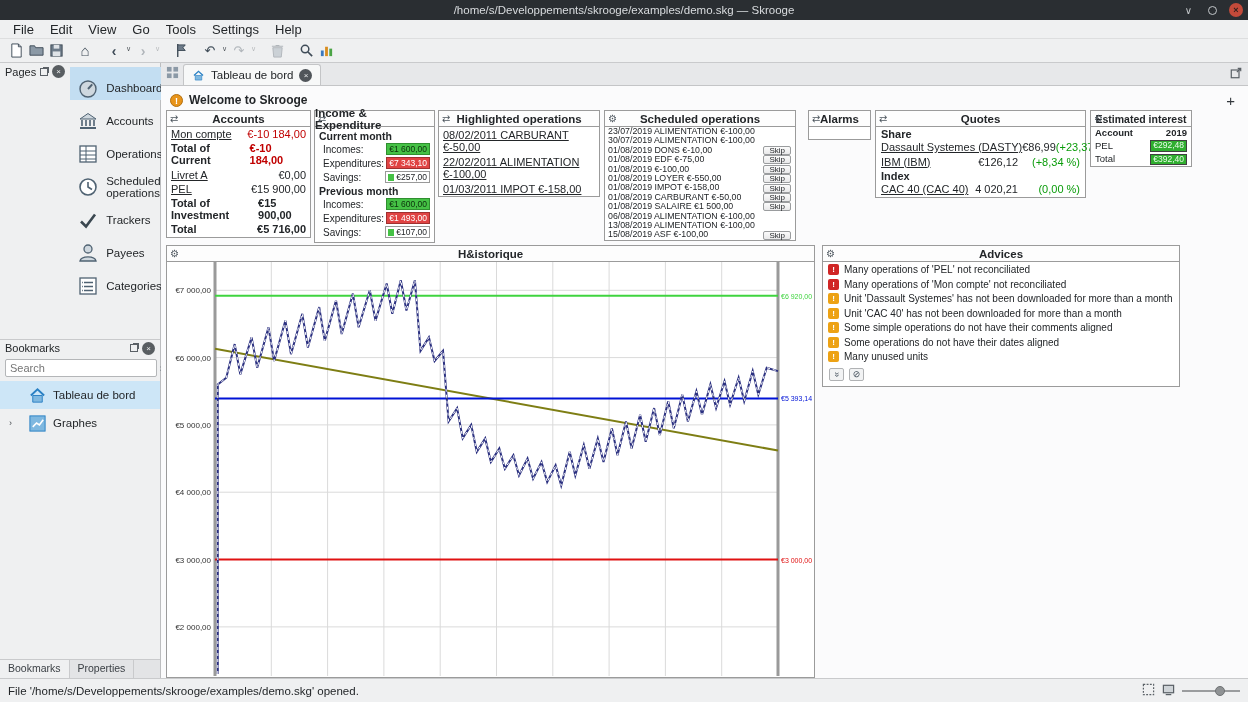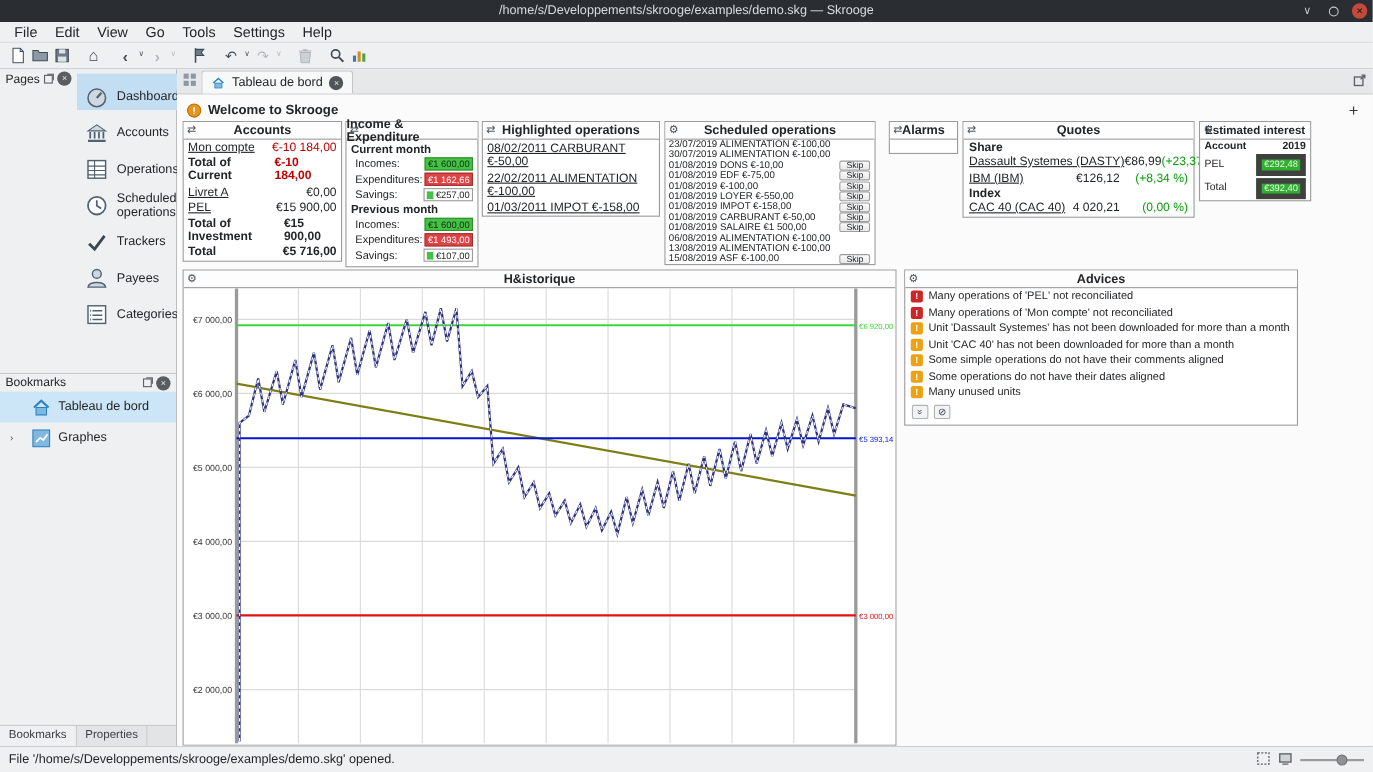--- a/index.html
+++ b/index.html
@@ -83,21 +83,21 @@
   .chip.p { background:#fff; border-color:#999; display:inline-flex; align-items:center; gap:2px; }
   .chip.p .bk { width:6px; height:7px; background:#45c145; display:inline-block; }
   .hl-row { padding:2px 4px 1px; font-size:11px; line-height:12px; }
   .sch-row { display:flex; align-items:center; font-size:8.8px; line-height:9.4px; padding:0 4px 0 3px; white-space:nowrap; }
   .skip { margin-left:auto; font-size:8px; border:1px solid #9a9c9e; background:linear-gradient(#fbfbfb,#e9e9ea); border-radius:2px; padding:0 5px; line-height:8.6px; height:9px; }
   .qt-row { display:flex; align-items:center; padding:1px 5px; font-size:11px; line-height:12.5px; white-space:nowrap; }
   .qt-sec { font-weight:bold; font-size:11px; padding:1px 5px 0; }
   .qt-val { margin-left:auto; }
   .qt-chg { width:62px; text-align:right; color:#0a9c0a; }
   .ei-row { display:flex; align-items:center; justify-content:space-between; padding:1px 4px; font-size:9.5px; line-height:10px; }
-  .badge { background:#2fae2f; border:5px solid #404040; color:#eafbea; font-size:8.5px; padding:0 2px; line-height:9.5px; }
+  .badge { background:#2fae2f; border:1px solid #404040; color:#eafbea; font-size:8.5px; padding:0 2px; line-height:9.5px; }
   .adv-row { display:flex; gap:5px; align-items:center; padding:2px 5px 1px; font-size:10px; line-height:11.5px; white-space:nowrap; overflow:hidden; }
   .adv-ico { width:11px; height:11px; flex:none; border-radius:2px; color:#fff; font-size:8px; font-weight:bold; text-align:center; line-height:11px; }
   .adv-ico.hi { background:#d02525; }
   .adv-ico.med { background:#eda214; }
   .adv-foot { display:flex; gap:5px; padding:4px 6px 5px; }
   .adv-btn { width:15px; height:13px; border:1px solid #b0b2b4; border-radius:2px; background:#f2f3f4; color:#3e4b57; font-size:9px; line-height:11px; text-align:center; }
   .rot90 { display:inline-block; transform:rotate(90deg); }
   #history-chart { display:block; background:#fff; }
 
   
@@ -280,20 +280,24 @@
           <span>›</span>
         </span>
       </div>
     </div>
 
     <div class="bm-dock">
       <div class="dock-head" style="border-top:1px solid #c9cacc">
         <span class="t">Bookmarks</span>
         <span class="float-ico"></span>
         <span class="dock-close">×</span>
+      </div>
+      <div class="search-row">
+        <input class="search-input" placeholder="Search" style="">
+        <span class="search-btn">⇄</span>
       </div>
       <div class="bitem sel">
         <svg viewBox="0 0 20 20">
             <path d="M3 10l7-6.5L17 10" fill="none" stroke="#2980c4" stroke-width="2"></path>
             <path d="M5 10v7h10v-7z" fill="#7fb8e0" stroke="#2980c4"></path>
           </svg>
         <span>Tableau de bord</span>
       </div>
       <div class="bitem">
         <span class="expander">›</span>
@@ -377,21 +381,21 @@
             <span>Income &amp; Expenditure</span>
           </div>
         <div class="ie-body">
           <div class="ie-sec">Current month</div>
           <div class="ie-row">
               <span>Incomes:</span>
               <span class="chip g">€1 600,00</span>
             </div>
           <div class="ie-row">
               <span>Expenditures:</span>
-              <span class="chip r">€1 162,66</span>
+              <span class="chip r">€7 343,10</span>
             </div>
           <div class="ie-row">
               <span>Savings:</span>
               <span class="chip p">
                 <i class="bk"></i>
                 <span>€257,00</span>
               </span>
             </div>
           <div class="ie-sec">Previous month</div>
           <div class="ie-row">

